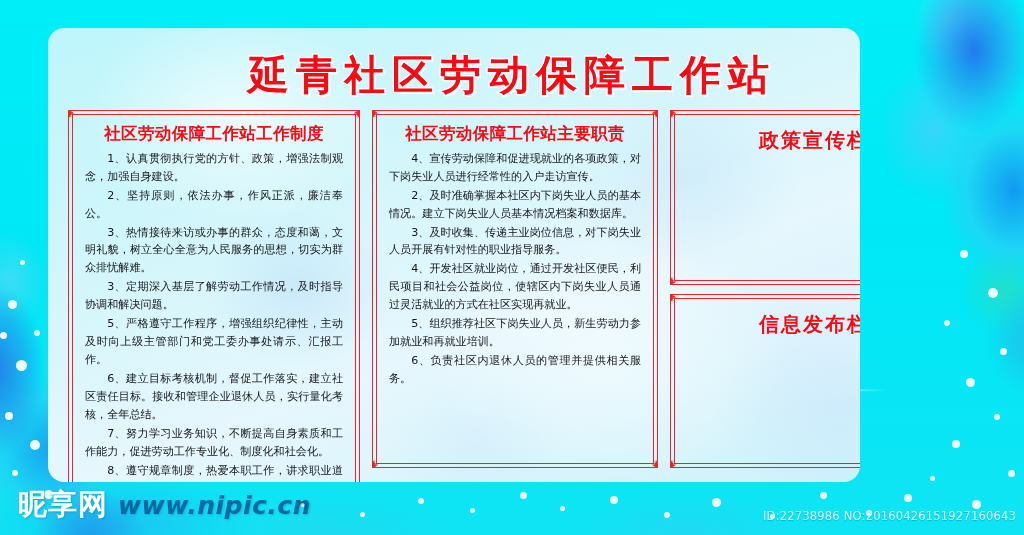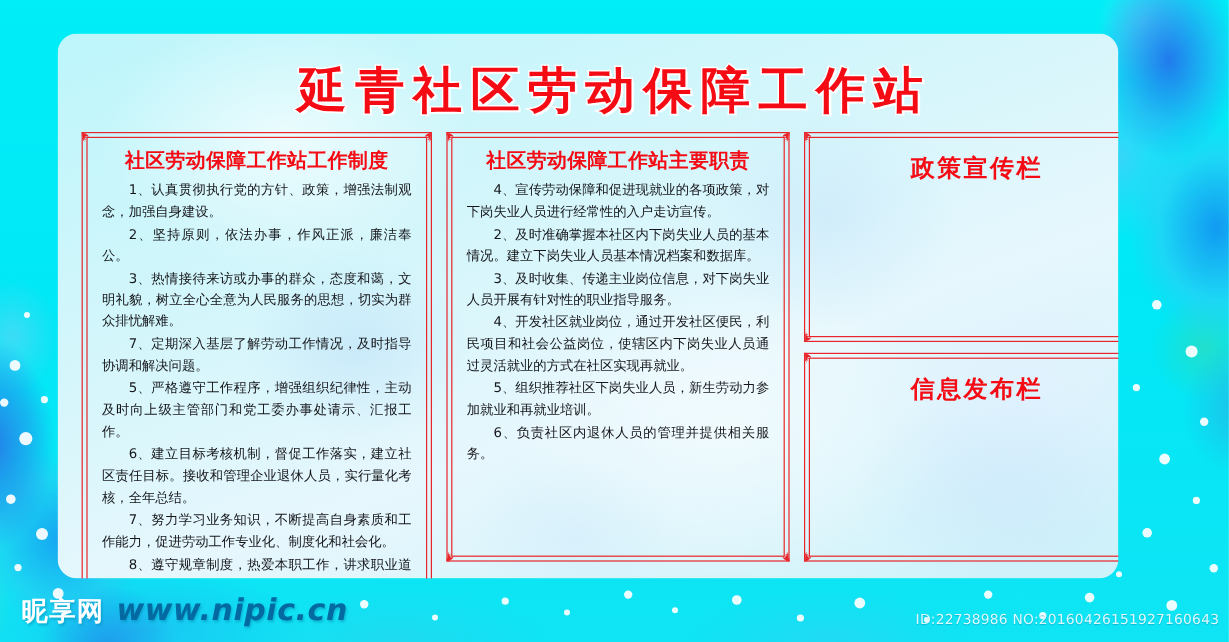--- a/index.html
+++ b/index.html
@@ -94,21 +94,21 @@
   .star > b {
     position: absolute; left: 50%; top: 50%; width: 70%; height: 1.1px;
     background: linear-gradient(90deg, rgba(255,255,255,0) 0%, rgba(255,255,255,.6) 50%, rgba(255,255,255,0) 100%);
     transform: translate(-50%,-50%) rotate(-45deg);
   }
 
   
   #board {
     position: absolute;
     left: 48px; top: 28px;
-    width: 884px; height: 454px;
+    width: 812px; height: 454px;
     border-radius: 16px;
     background:
       radial-gradient(ellipse 220px 150px at 190px 90px, rgba(255,255,255,.65) 0%, rgba(255,255,255,0) 70%),
       radial-gradient(ellipse 260px 180px at 560px 330px, rgba(255,255,255,.5) 0%, rgba(255,255,255,0) 72%),
       radial-gradient(ellipse 200px 160px at 810px 300px, rgba(226,240,255,.6) 0%, rgba(255,255,255,0) 74%),
       linear-gradient(160deg, #bdf6fb 0%, #d3f6fb 35%, #e6f7fd 62%, #cdf2fa 100%);
     overflow: hidden;
   }
 
   
@@ -227,21 +227,21 @@
   
   #watermark {
     position: absolute;
     left: 18px; bottom: 10px;
     display: flex;
     align-items: baseline;
     gap: 10px;
     z-index: 7;
   }
   #wm-cn {
-    font-size: 22px;
+    font-size: 29px;
     font-weight: bold;
     color: #ffffff;
     letter-spacing: 1px;
     text-shadow: 1px 1px 2px rgba(0,140,180,.55);
   }
   #wm-url {
     font-size: 25px;
     font-style: italic;
     font-weight: bold;
     color: #0369a1;
@@ -355,21 +355,21 @@
             </g>
               </svg>
           </span>
 
           <div class="panel-inner">
             <div class="panel-heading">社区劳动保障工作站工作制度</div>
             <div class="panel-body">
               <p>1、认真贯彻执行党的方针、政策，增强法制观念，加强自身建设。</p>
               <p>2、坚持原则，依法办事，作风正派，廉洁奉公。</p>
               <p>3、热情接待来访或办事的群众，态度和蔼，文明礼貌，树立全心全意为人民服务的思想，切实为群众排忧解难。</p>
-              <p>7、定期深入基层了解劳动工作情况，及时指导协调和解决问题。</p>
+              <p>3、定期深入基层了解劳动工作情况，及时指导协调和解决问题。</p>
               <p>5、严格遵守工作程序，增强组织纪律性，主动及时向上级主管部门和党工委办事处请示、汇报工作。</p>
               <p>6、建立目标考核机制，督促工作落实，建立社区责任目标。接收和管理企业退休人员，实行量化考核，全年总结。</p>
               <p>7、努力学习业务知识，不断提高自身素质和工作能力，促进劳动工作专业化、制度化和社会化。</p>
               <p>8、遵守规章制度，热爱本职工作，讲求职业道德，立足岗位，发扬奉献精神。</p>
             </div>
           </div>
         </div>
       </div>
 
       <div class="col col-b">

